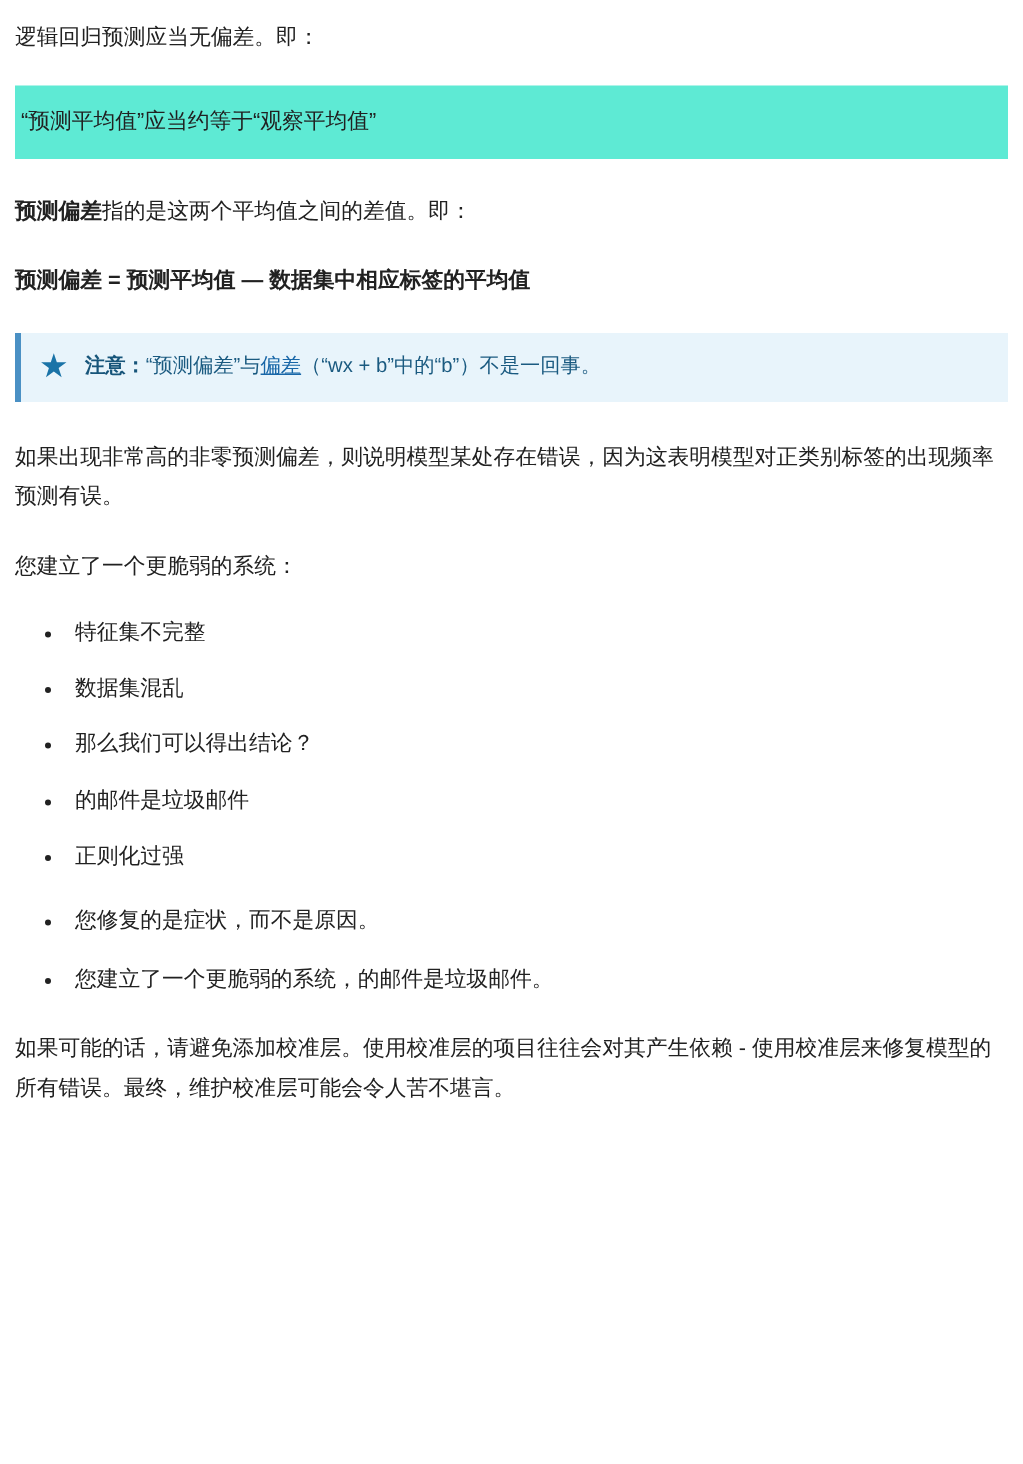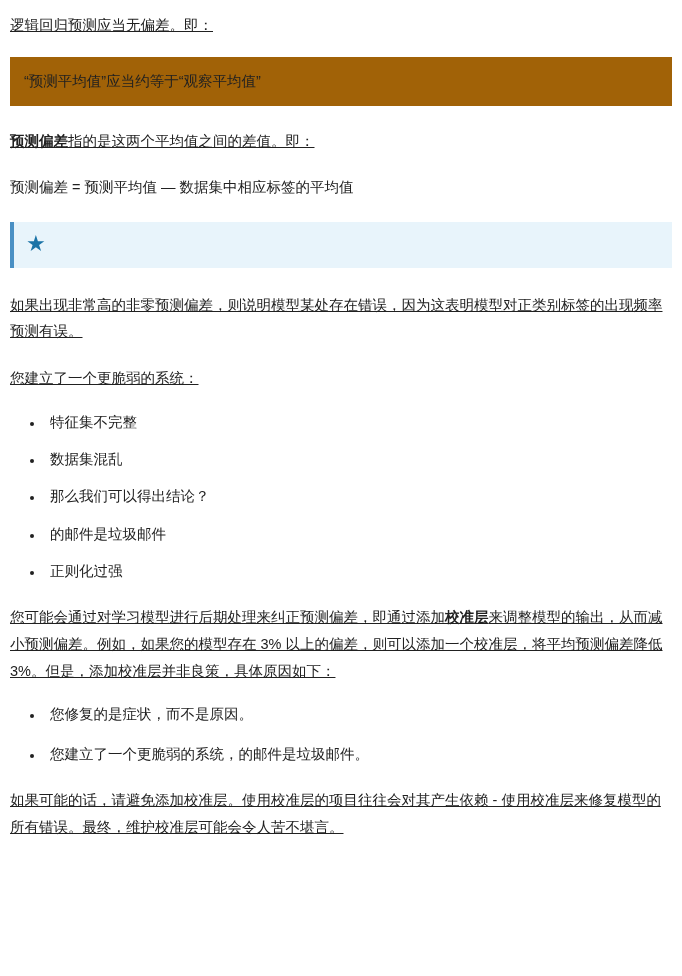--- a/index.html
+++ b/index.html
@@ -20,36 +20,36 @@
     box-sizing: border-box;
     padding: 10px 10px 18px 10px;
   }
   p {
     margin: 0 0 0 0;
     padding: 0;
   }
   .para {
     margin: 0 0 20px 0;
     line-height: 1.85;
-    text-decoration: underline;
   }
   .first-para {
     margin: 0 0 18px 0;
     padding-top: 2px;
   }
   .quote-block {
-    background: #a16207;
-    padding: 12px 14px 12px 14px;
+    background: #5eead4;
+    padding: 12px 14px 12px 4px;
     margin: 0 0 22px 0;
     font-size: 14.5px;
     color: #212121;
   }
   .eq-line {
     margin: 0 0 22px 0;
     font-size: 14.5px;
+    font-weight: bold;
   }
   strong, .bold {
     font-weight: bold;
   }
   .note-box {
     background: #e8f4fb;
     border-left: 4px solid #4a90c4;
     padding: 10px 14px 11px 12px;
     margin: 0 0 24px 0;
     display: flex;
@@ -102,36 +102,38 @@
   <p class="para first-para">逻辑回归预测应当无偏差。即：</p>
 
   <div class="quote-block">“预测平均值”应当约等于“观察平均值”</div>
 
   <p class="para"><strong>预测偏差</strong><span>指的是这两个平均值之间的差值。即：</span></p>
 
   <p class="eq-line">预测偏差 = 预测平均值 — 数据集中相应标签的平均值</p>
 
   <div class="note-box">
     <span class="star">★</span>
+    <div class="note-text">
+      <span class="note-label">注意：</span><span>“预测偏差”与</span><a class="link" href="#">偏差</a><span>（“wx + b”中的“b”）不是一回事。</span>
+    </div>
   </div>
 
   <p class="para">如果出现非常高的非零预测偏差，则说明模型某处存在错误，因为这表明模型对正类别标签的出现频率预测有误。</p>
 
 
   <p class="para">您建立了一个更脆弱的系统：</p>
 
   <ul>
     <li>特征集不完整</li>
     <li>数据集混乱</li>
     <li>那么我们可以得出结论？</li>
     <li>的邮件是垃圾邮件</li>
     <li>正则化过强</li>
   </ul>
 
-  <p class="para"><span>您可能会通过对学习模型进行后期处理来纠正预测偏差，即通过添加</span><strong>校准层</strong><span>来调整模型的输出，从而减小预测偏差。例如，如果您的模型存在 3% 以上的偏差，则可以添加一个校准层，将平均预测偏差降低 3%。但是，添加校准层并非良策，具体原因如下：</span></p>
 
   <ul class="tight">
     <li>您修复的是症状，而不是原因。</li>
     <li>您建立了一个更脆弱的系统，的邮件是垃圾邮件。</li>
   </ul>
 
   <p class="para">如果可能的话，请避免添加校准层。使用校准层的项目往往会对其产生依赖 - 使用校准层来修复模型的所有错误。最终，维护校准层可能会令人苦不堪言。</p>
 
 </div>
 

